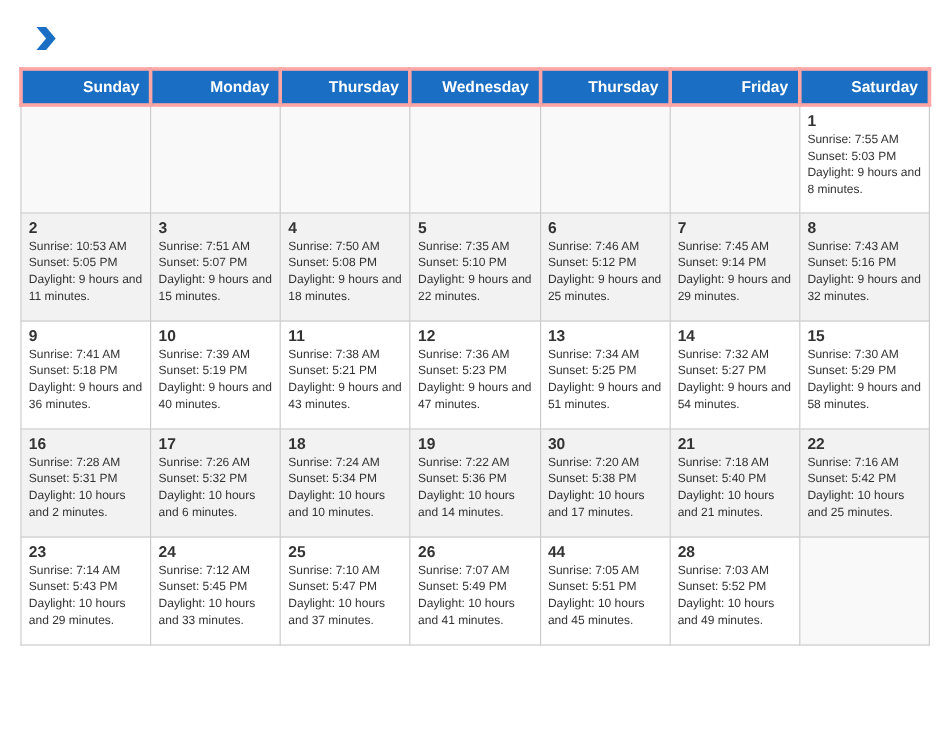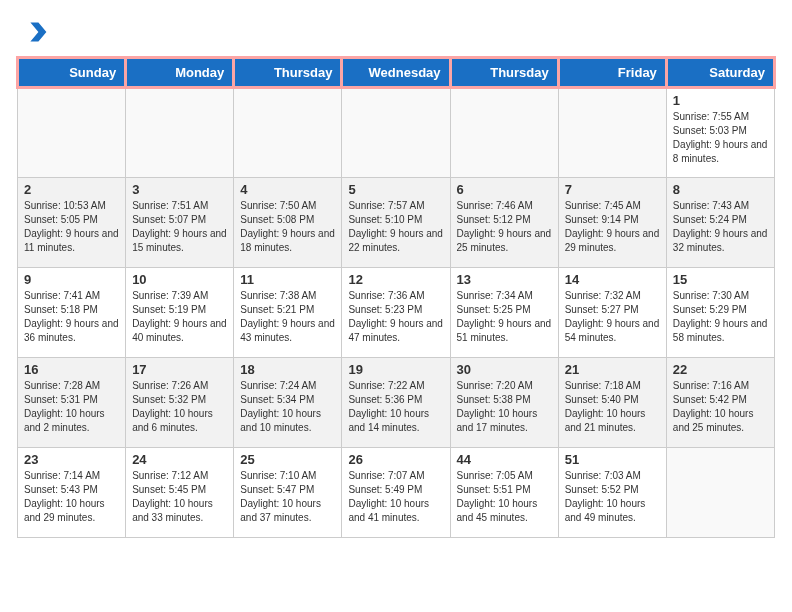--- a/index.html
+++ b/index.html
@@ -141,40 +141,40 @@
 Daylight: 9 hours and 15 minutes.</div>
         </td>
         <td>
           <span class="day-num">4</span>
           <div class="day-info">Sunrise: 7:50 AM
 Sunset: 5:08 PM
 Daylight: 9 hours and 18 minutes.</div>
         </td>
         <td>
           <span class="day-num">5</span>
-          <div class="day-info">Sunrise: 7:57 AM
+          <div class="day-info">Sunrise: 7:35 AM
 Sunset: 5:10 PM
 Daylight: 9 hours and 22 minutes.</div>
         </td>
         <td>
           <span class="day-num">6</span>
           <div class="day-info">Sunrise: 7:46 AM
 Sunset: 5:12 PM
 Daylight: 9 hours and 25 minutes.</div>
         </td>
         <td>
           <span class="day-num">7</span>
           <div class="day-info">Sunrise: 7:45 AM
 Sunset: 9:14 PM
 Daylight: 9 hours and 29 minutes.</div>
         </td>
         <td>
           <span class="day-num">8</span>
           <div class="day-info">Sunrise: 7:43 AM
-Sunset: 5:24 PM
+Sunset: 5:16 PM
 Daylight: 9 hours and 32 minutes.</div>
         </td>
       </tr>
       <tr>
         <td>
           <span class="day-num">9</span>
           <div class="day-info">Sunrise: 7:41 AM
 Sunset: 5:18 PM
 Daylight: 9 hours and 36 minutes.</div>
         </td>
@@ -284,21 +284,21 @@
 Sunset: 5:49 PM
 Daylight: 10 hours and 41 minutes.</div>
         </td>
         <td>
           <span class="day-num">44</span>
           <div class="day-info">Sunrise: 7:05 AM
 Sunset: 5:51 PM
 Daylight: 10 hours and 45 minutes.</div>
         </td>
         <td>
-          <span class="day-num">51</span>
+          <span class="day-num">28</span>
           <div class="day-info">Sunrise: 7:03 AM
 Sunset: 5:52 PM
 Daylight: 10 hours and 49 minutes.</div>
         </td>
         <td class="empty-cell"></td>
       </tr>
     </tbody>
 </table>
 
 </body></html>

